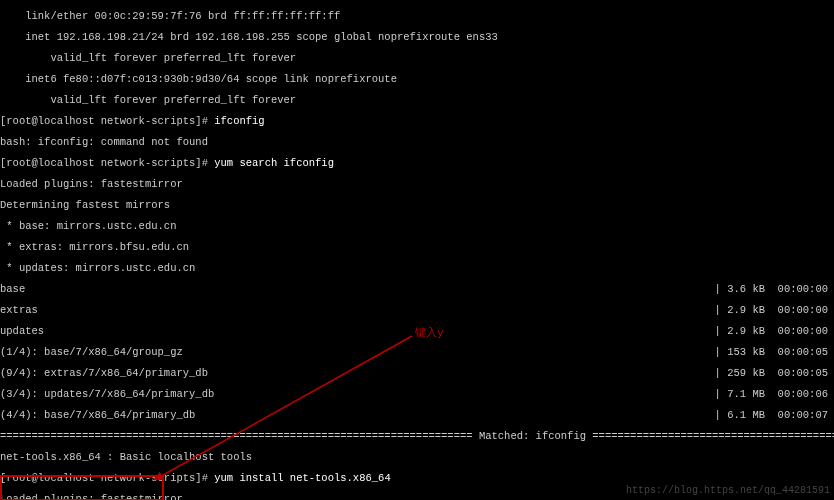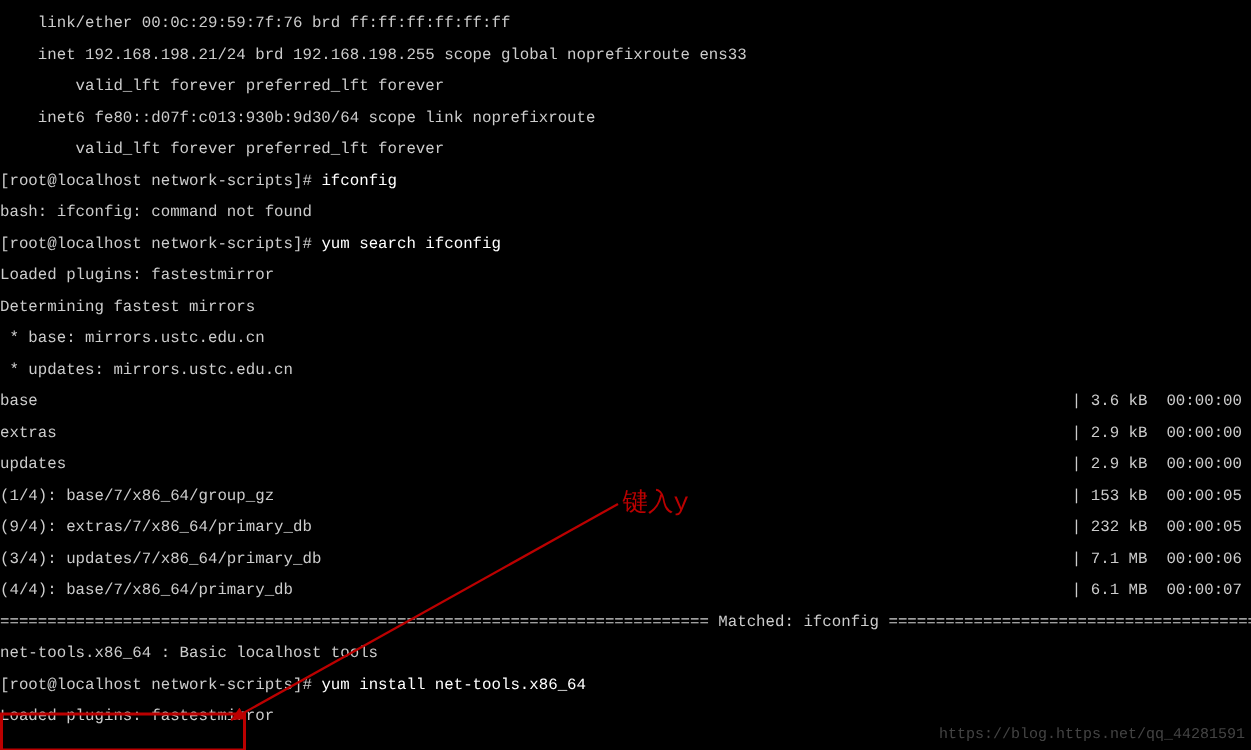--- a/index.html
+++ b/index.html
@@ -1,20 +1,20 @@
 <!DOCTYPE html>
 <html><head>
 <meta charset="utf-8">
 <style>
   html,body{margin:0;padding:0;background:#000;color:#ccc;font-family:Consolas,"Courier New",monospace;font-size:10.5px;line-height:1.0;overflow:hidden;width:834px;height:500px}
   .term{white-space:pre;position:relative}
   .row{display:block}
   .right{position:absolute;right:6px}
   .divider{letter-spacing:0}
-  .annotation{position:absolute;color:#b00;font-size:17px}
+  .annotation{position:absolute;color:#b00;font-size:11px}
   .watermark{position:absolute;bottom:4px;right:4px;color:#444;font-size:10px}
   svg.arrow{position:absolute;pointer-events:none}
   .highlight-box{position:absolute;border:2px solid #b00;pointer-events:none}
   .prompt{color:#ccc}
   .cmd{color:#fff}
 </style>
 </head>
 <body>
 
 <div class="term">
@@ -22,26 +22,27 @@
 <span class="row">    inet 192.168.198.21/24 brd 192.168.198.255 scope global noprefixroute ens33</span>
 <span class="row">        valid_lft forever preferred_lft forever</span>
 <span class="row">    inet6 fe80::d07f:c013:930b:9d30/64 scope link noprefixroute</span>
 <span class="row">        valid_lft forever preferred_lft forever</span>
 <span class="row"><span class="prompt">[root@localhost network-scripts]# </span><span class="cmd">ifconfig</span></span>
 <span class="row">bash: ifconfig: command not found</span>
 <span class="row"><span class="prompt">[root@localhost network-scripts]# </span><span class="cmd">yum search ifconfig</span></span>
 <span class="row">Loaded plugins: fastestmirror</span>
 <span class="row">Determining fastest mirrors</span>
 <span class="row"> * base: mirrors.ustc.edu.cn</span>
+<span class="row"> * extras: mirrors.bfsu.edu.cn</span>
 <span class="row"> * updates: mirrors.ustc.edu.cn</span>
 <span class="row"><span>base</span><span class="right">| 3.6 kB  00:00:00</span></span>
 <span class="row"><span>extras</span><span class="right">| 2.9 kB  00:00:00</span></span>
 <span class="row"><span>updates</span><span class="right">| 2.9 kB  00:00:00</span></span>
 <span class="row"><span>(1/4): base/7/x86_64/group_gz</span><span class="right">| 153 kB  00:00:05</span></span>
-<span class="row"><span>(9/4): extras/7/x86_64/primary_db</span><span class="right">| 232 kB  00:00:05</span></span>
+<span class="row"><span>(9/4): extras/7/x86_64/primary_db</span><span class="right">| 259 kB  00:00:05</span></span>
 <span class="row"><span>(3/4): updates/7/x86_64/primary_db</span><span class="right">| 7.1 MB  00:00:06</span></span>
 <span class="row"><span>(4/4): base/7/x86_64/primary_db</span><span class="right">| 6.1 MB  00:00:07</span></span>
 <span class="row divider">=========================================================================== Matched: ifconfig ===========================================================================</span>
 <span class="row">net-tools.x86_64 : Basic localhost tools</span>
 <span class="row"><span class="prompt">[root@localhost network-scripts]# </span><span class="cmd">yum install net-tools.x86_64</span></span>
 <span class="row">Loaded plugins: fastestmirror</span>
 
 
 
 

